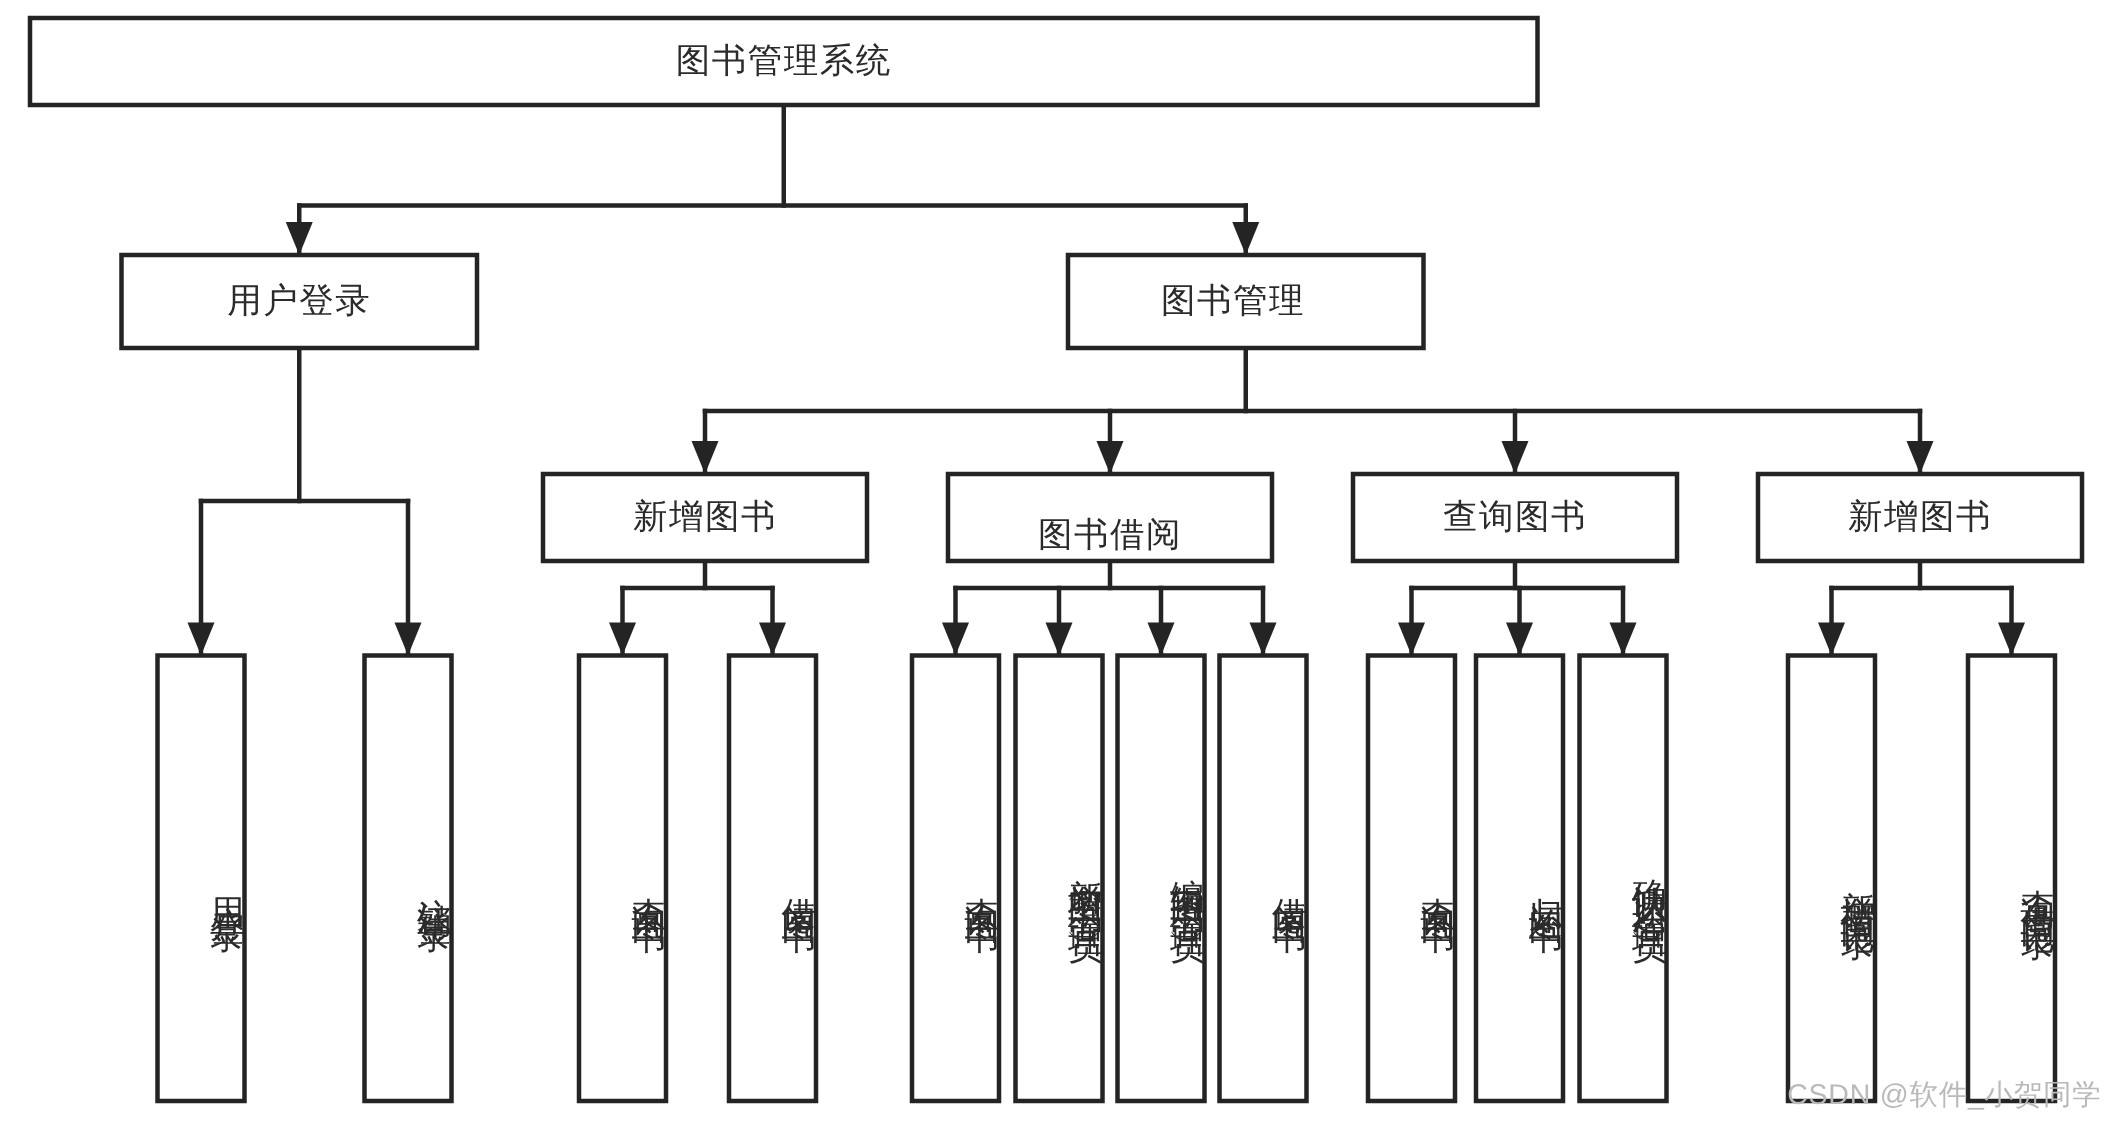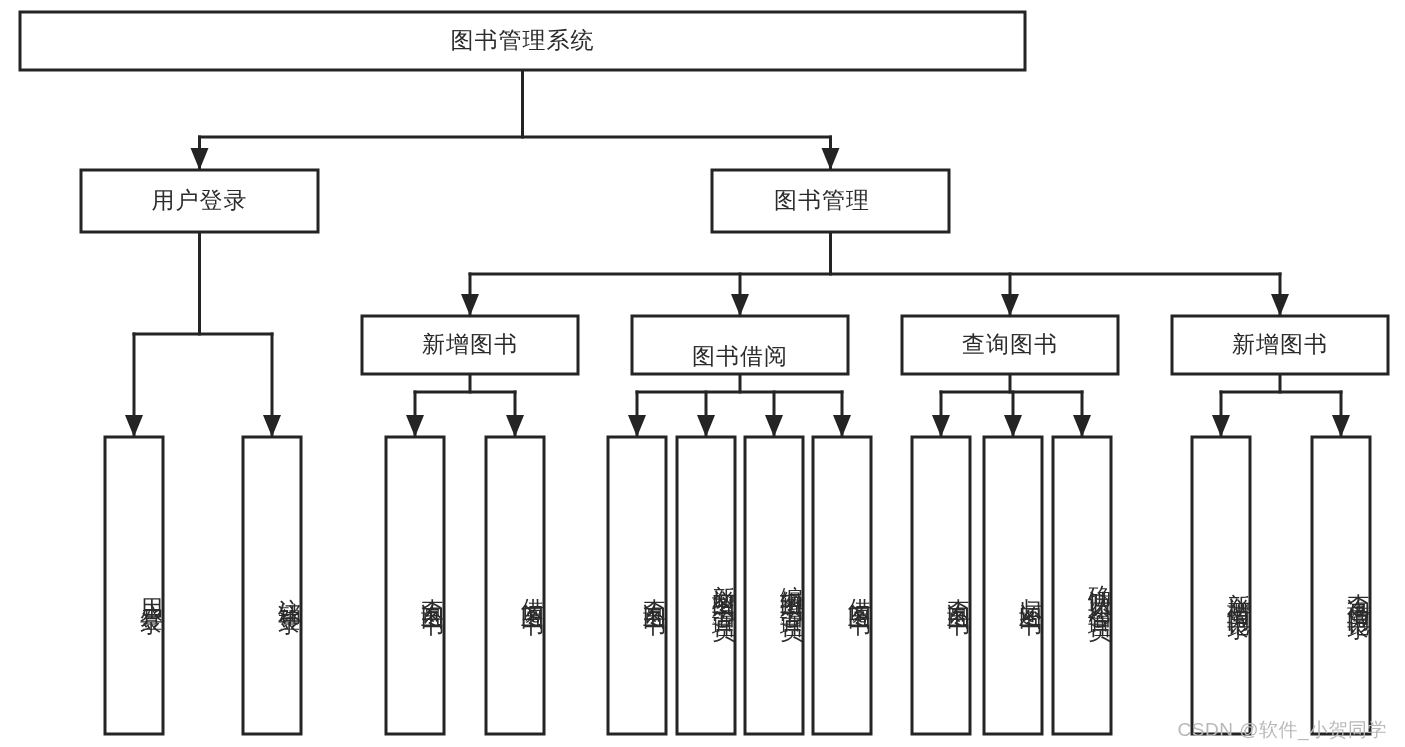--- a/index.html
+++ b/index.html
@@ -62,21 +62,21 @@
     text-orientation: upright;
     font-size: 23px;
     letter-spacing: 5px;
     line-height: 1;
     padding-top: 8px;
     align-items: flex-start;
     justify-content: center;
   }
   #watermark {
     position: absolute;
-    right: 18px;
+    right: 4px;
     bottom: 4px;
     font-size: 19px;
     color: #b9b9b9;
     font-family: "Liberation Sans", "DejaVu Sans", sans-serif;
     white-space: nowrap;
     letter-spacing: 0.5px;
   }
 </style>
 </head>
 <body>

